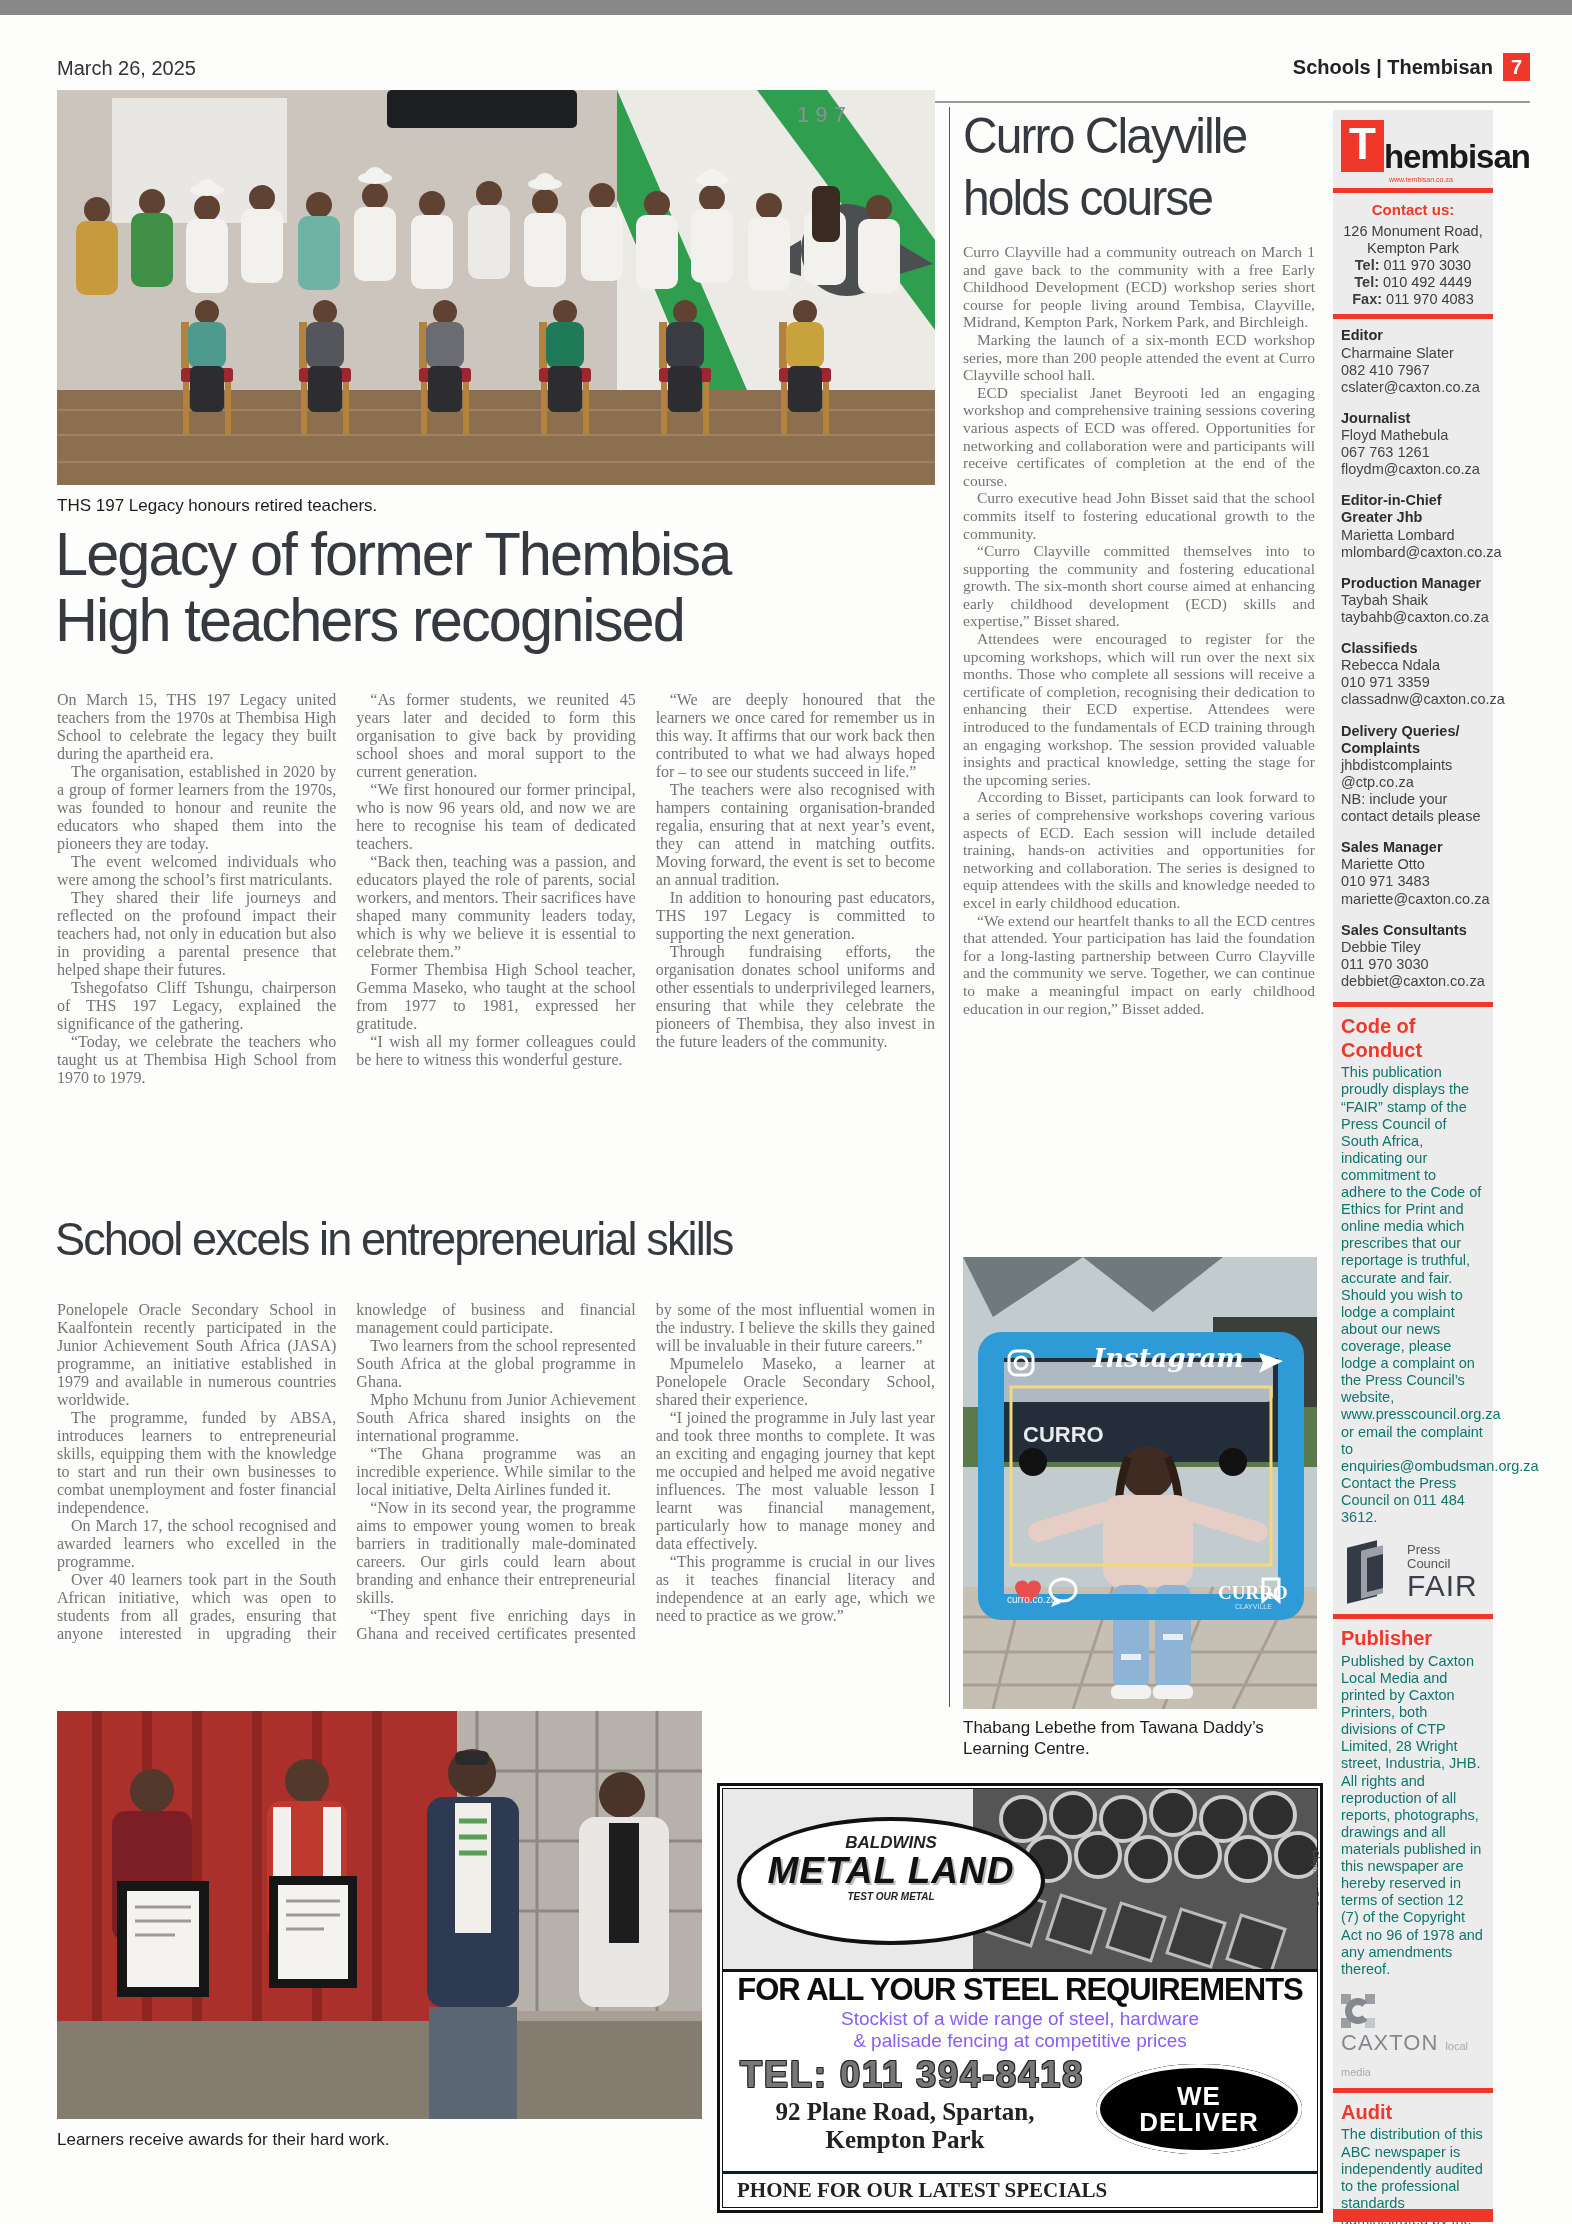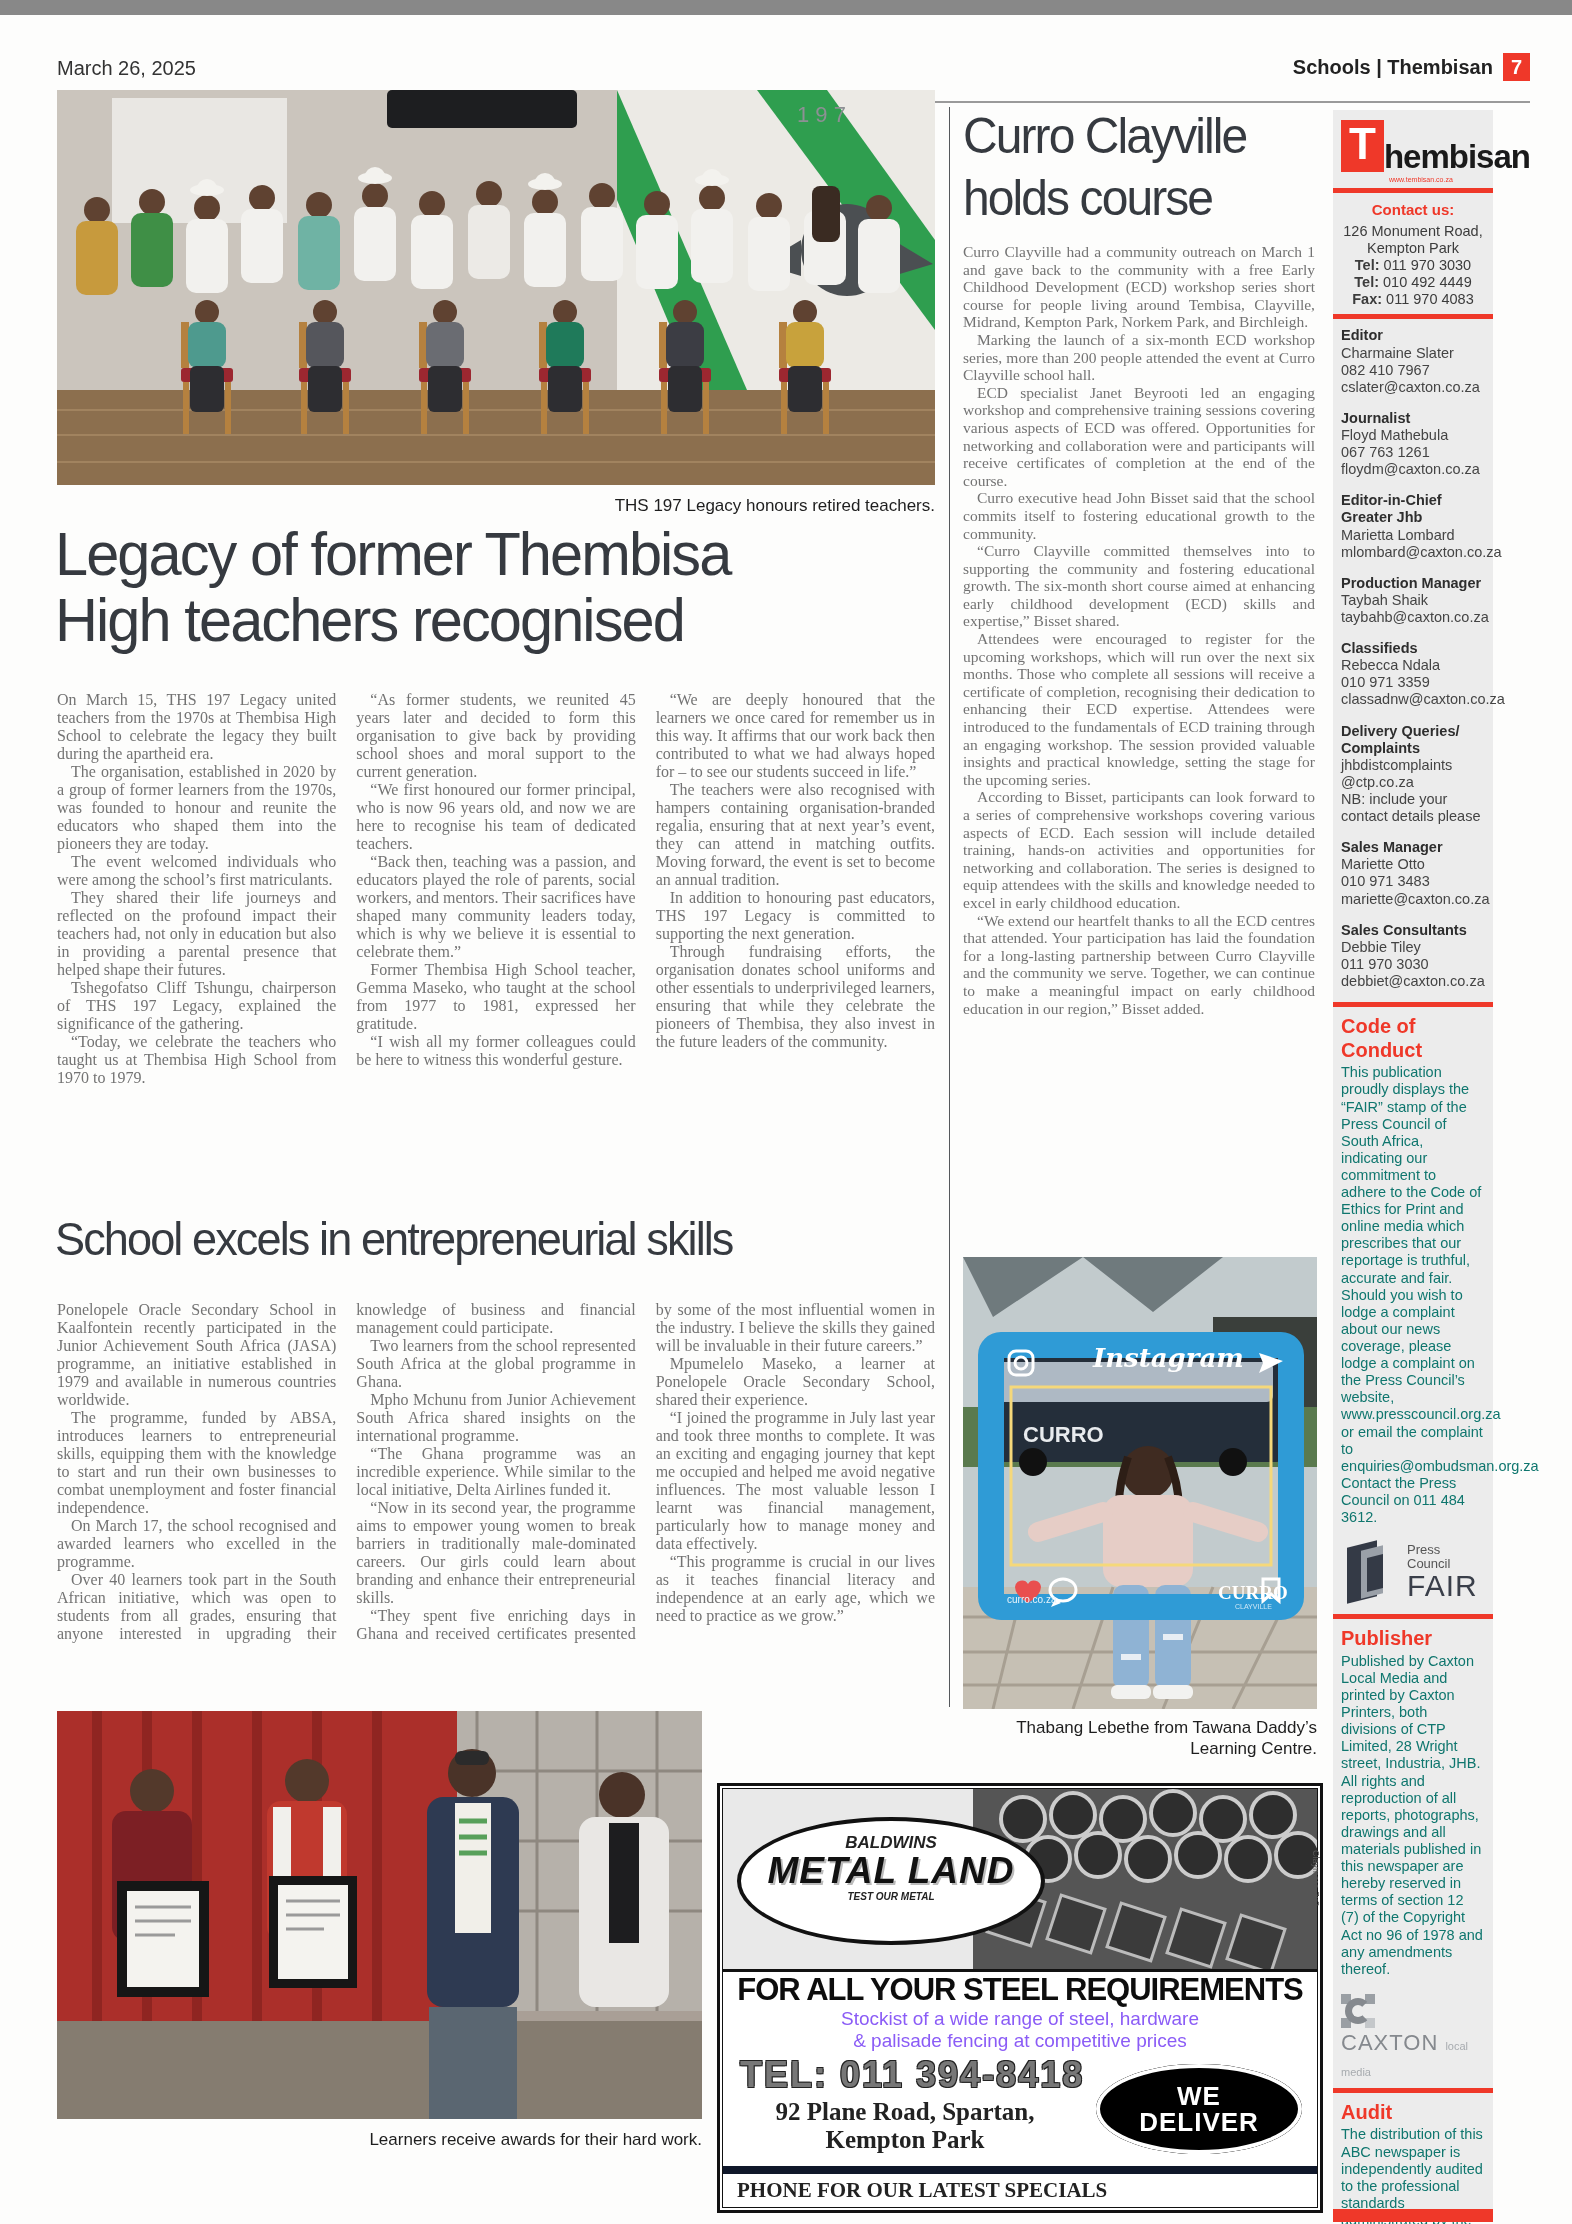--- a/index.html
+++ b/index.html
@@ -6,21 +6,21 @@
   #page{position:relative;width:1572px;height:2224px;background:#fdfdfc;margin:15px auto;
         font-family:"Liberation Sans",sans-serif;color:#222;overflow:hidden;}
   
   .hdr-date{position:absolute;left:57px;top:42px;font-size:20px;color:#333;}
   .hdr-right{position:absolute;right:42px;top:38px;display:flex;align-items:center;gap:10px;}
   .hdr-section{font-size:20px;font-weight:bold;color:#222;}
   .hdr-pagenum{background:#ef3829;color:#fff;font-weight:bold;font-size:20px;
                padding:2px 8px;line-height:24px;}
   .hdr-rule{position:absolute;left:57px;top:86px;width:1473px;height:2px;background:#9a9a9a;}
   
-  .caption{font-size:17px;color:#1e1e1e;line-height:1.25;text-align:right;}
+  .caption{font-size:17px;color:#1e1e1e;line-height:1.25;}
   .vrule{position:absolute;width:1px;background:#55585c;}
   .headline{font-family:"Liberation Sans",sans-serif;color:#363a40;font-weight:500;
             letter-spacing:-2px;transform:scaleX(.96);transform-origin:left top;}
   .bodytext{font-family:"Liberation Serif",serif;text-align:justify;color:#737373;}
   .bodytext p{margin:0;}
   .bodytext p + p{text-indent:14px;}
   
   #group-photo{position:absolute;left:57px;top:75px;width:878px;height:395px;}
   #group-caption{position:absolute;left:57px;top:480px;width:878px;}
   #legacy-headline{position:absolute;left:55px;top:506px;font-size:62px;line-height:66px;}
@@ -54,21 +54,21 @@
           font-size:19px;line-height:22px;color:#8b5cf6;}
   #ad-tel{position:absolute;left:20px;top:268px;font-size:36px;font-weight:bold;
           letter-spacing:2px;color:#777;text-shadow:1px 1px 0 #222,-1px -1px 0 #222,
           1px -1px 0 #222,-1px 1px 0 #222;}
   #ad-addr{position:absolute;left:20px;top:312px;width:330px;text-align:center;
            font-family:"Liberation Serif",serif;font-weight:bold;font-size:25px;line-height:28px;}
   #ad-deliver{position:absolute;right:18px;top:278px;width:206px;height:90px;background:#000;
               border-radius:50%;box-shadow:inset 0 0 0 4px #fff,inset 0 0 0 8px #000;
               display:flex;flex-direction:column;align-items:center;justify-content:center;}
   #ad-deliver div{color:#fff;font-weight:bold;font-size:26px;line-height:26px;letter-spacing:1px;}
-  #ad-foot{position:absolute;left:3px;bottom:3px;right:3px;border-top:8px solid #0f172a;
+  #ad-foot{position:absolute;left:3px;bottom:3px;right:3px;border-top:3px solid #0f172a;
            font-family:"Liberation Serif",serif;font-weight:bold;font-size:21px;
            padding:4px 0 4px 14px;}
   #ad-side{position:absolute;right:-1px;top:120px;transform:rotate(90deg);transform-origin:right top;
            font-size:9px;color:#555;}
   
   #sidebar{position:absolute;left:1333px;top:95px;width:160px;height:2112px;background:#ececec;
            font-size:14.5px;line-height:1.18;color:#3c3c3c;}
   .sb-pad{padding:0 8px;}
   #sb-logo{padding:10px 8px 4px 8px;display:flex;align-items:flex-end;}
   #sb-logo-t{background:#ef3829;color:#fff;font-weight:bold;font-size:44px;line-height:44px;

